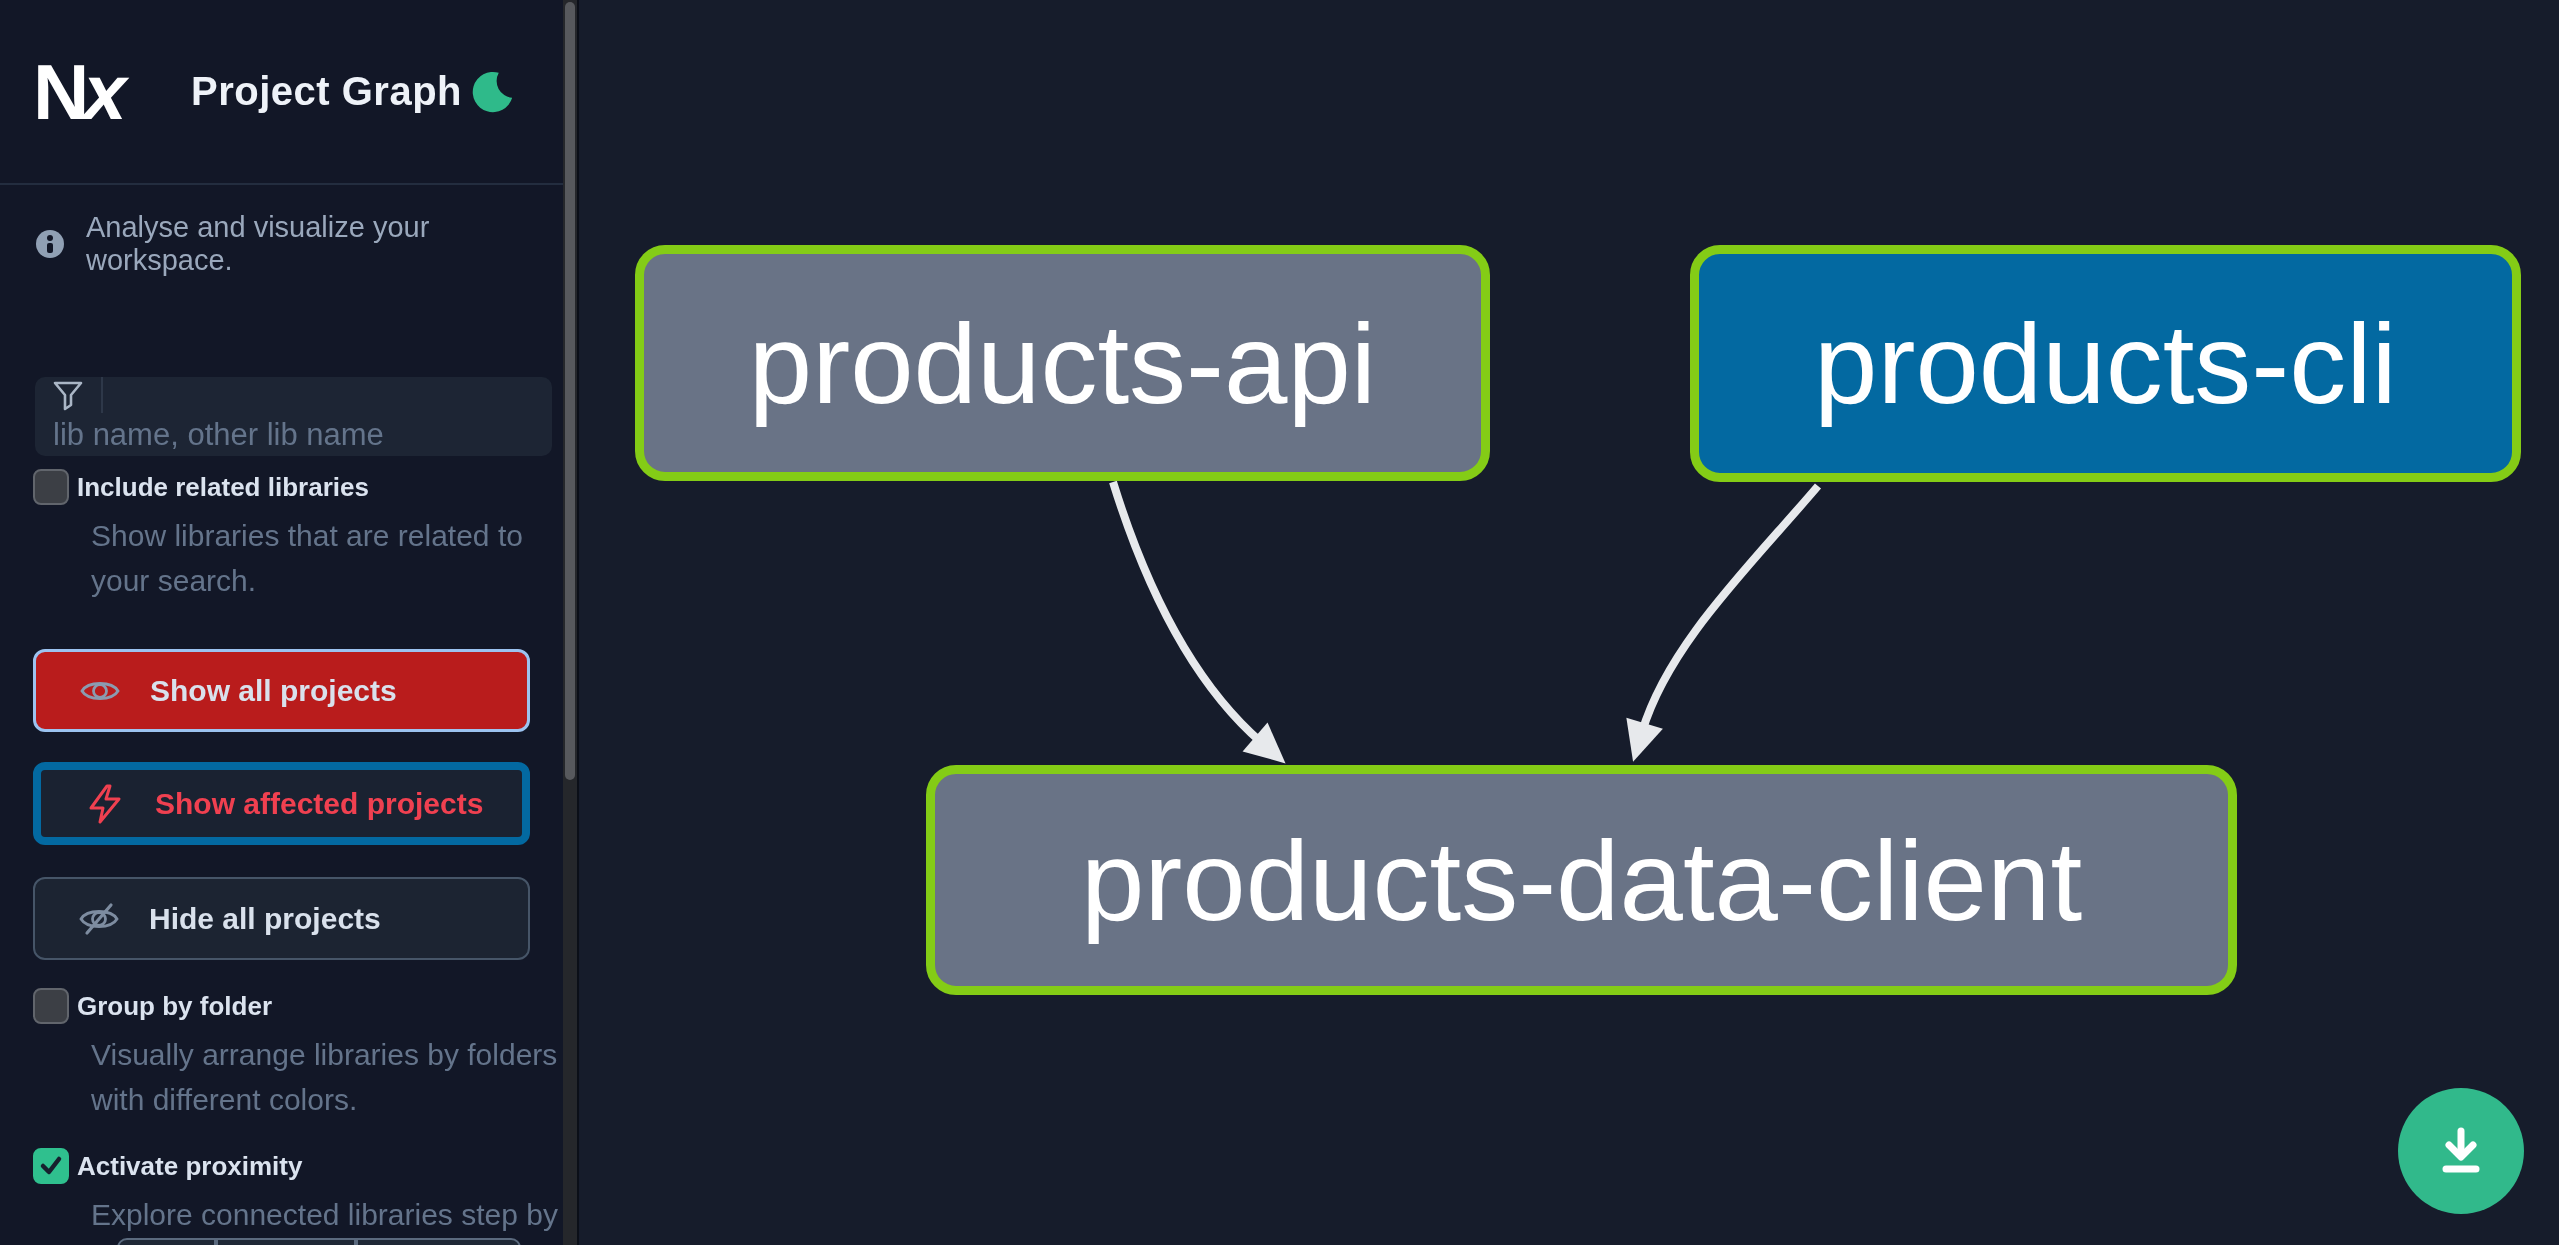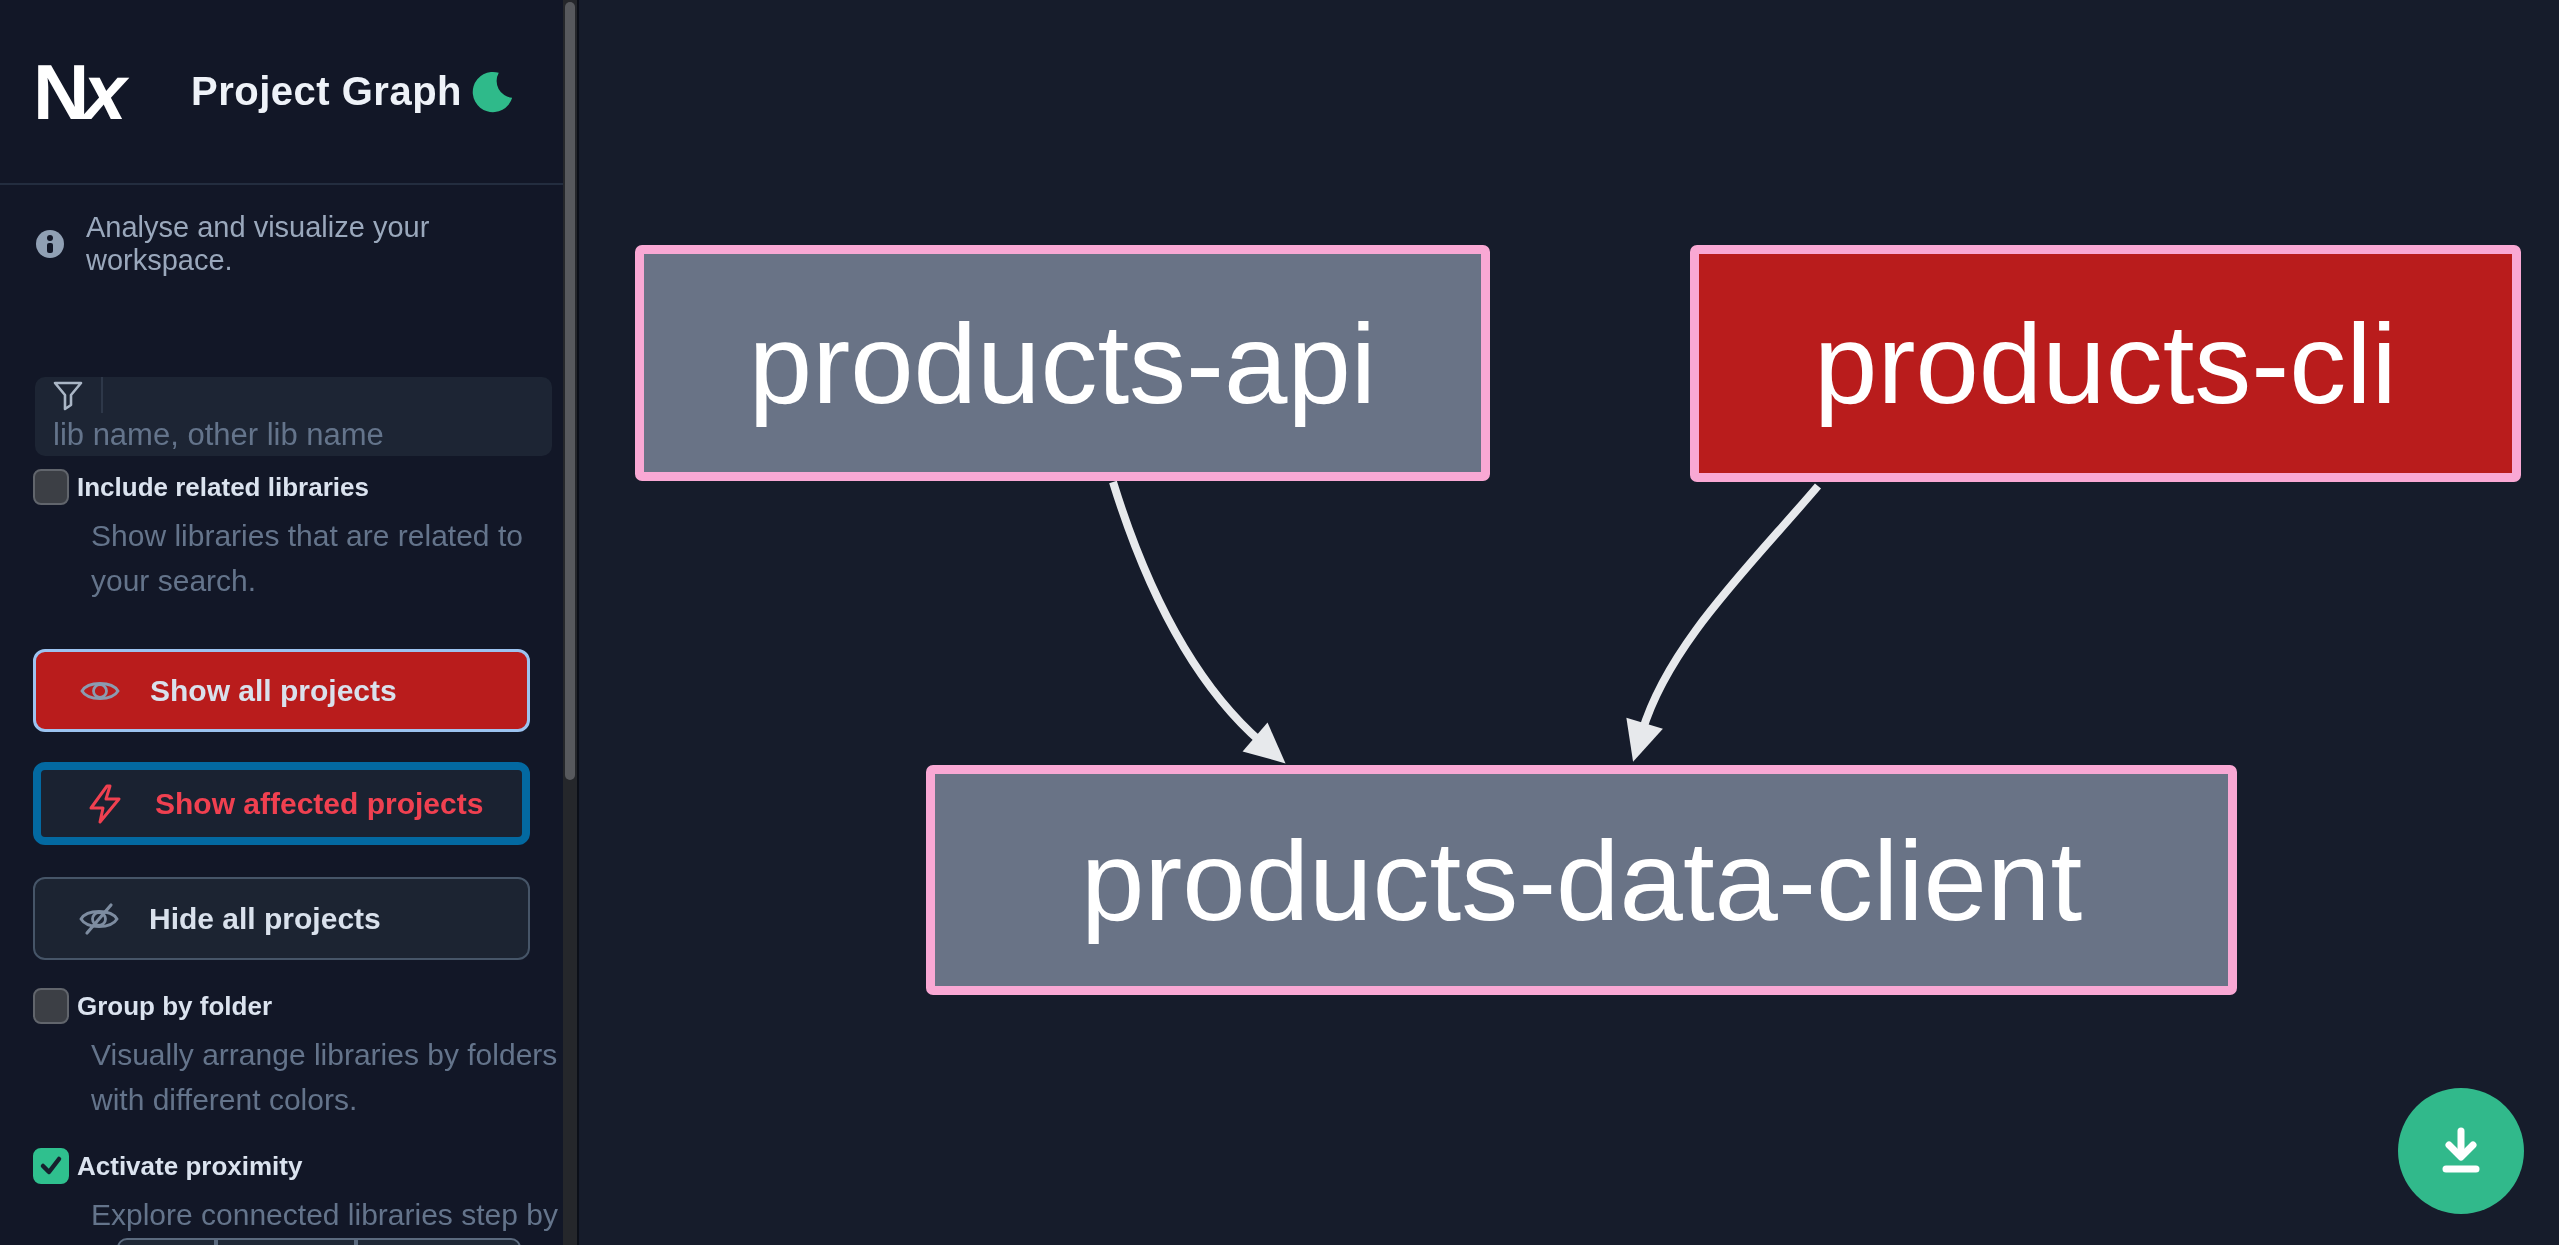--- a/index.html
+++ b/index.html
@@ -67,24 +67,24 @@
   .sb-scrollbar { position:absolute; left:563px; top:0; width:14px; height:1245px;
                   background:#25272b; z-index:6; }
   .sb-thumb { position:absolute; left:2px; top:2px; width:10px; height:778px;
               border-radius:6px; background:#57595d; }
   .sb-edge { position:absolute; left:577px; top:0; width:2px; height:1245px; background:#0b0f18; z-index:6; }
 
   
   .canvas { position:absolute; left:579px; top:0; width:1980px; height:1245px; background:#161c2b; }
   .edges { position:absolute; left:0; top:0; width:2559px; height:1245px; pointer-events:none; z-index:2; }
   .node { position:absolute; display:flex; align-items:center; justify-content:center;
-          border:9px solid #f9a8d4; border-radius:7px; color:#ffffff; font-size:114px;
+          border:9px solid #84cc16; border-radius:30px; color:#ffffff; font-size:114px;
           font-weight:400; z-index:3; cursor:pointer; white-space:nowrap; }
   .node-normal { background:#697386; }
-  .node-affected { background:#b91c1c; }
+  .node-affected { background:#0369a1; }
   .node-api  { left:635px;  top:245px; width:855px;  height:236px; }
   .node-cli  { left:1690px; top:245px; width:831px;  height:237px; }
   .node-data { left:926px;  top:765px; width:1311px; height:230px; }
 
   .fab { position:absolute; left:2398px; top:1088px; width:126px; height:126px; border-radius:50%;
          background:#31b98b; display:flex; align-items:center; justify-content:center;
          z-index:7; cursor:pointer; }
 
   .icon-svg { display:block; }
 </style>

